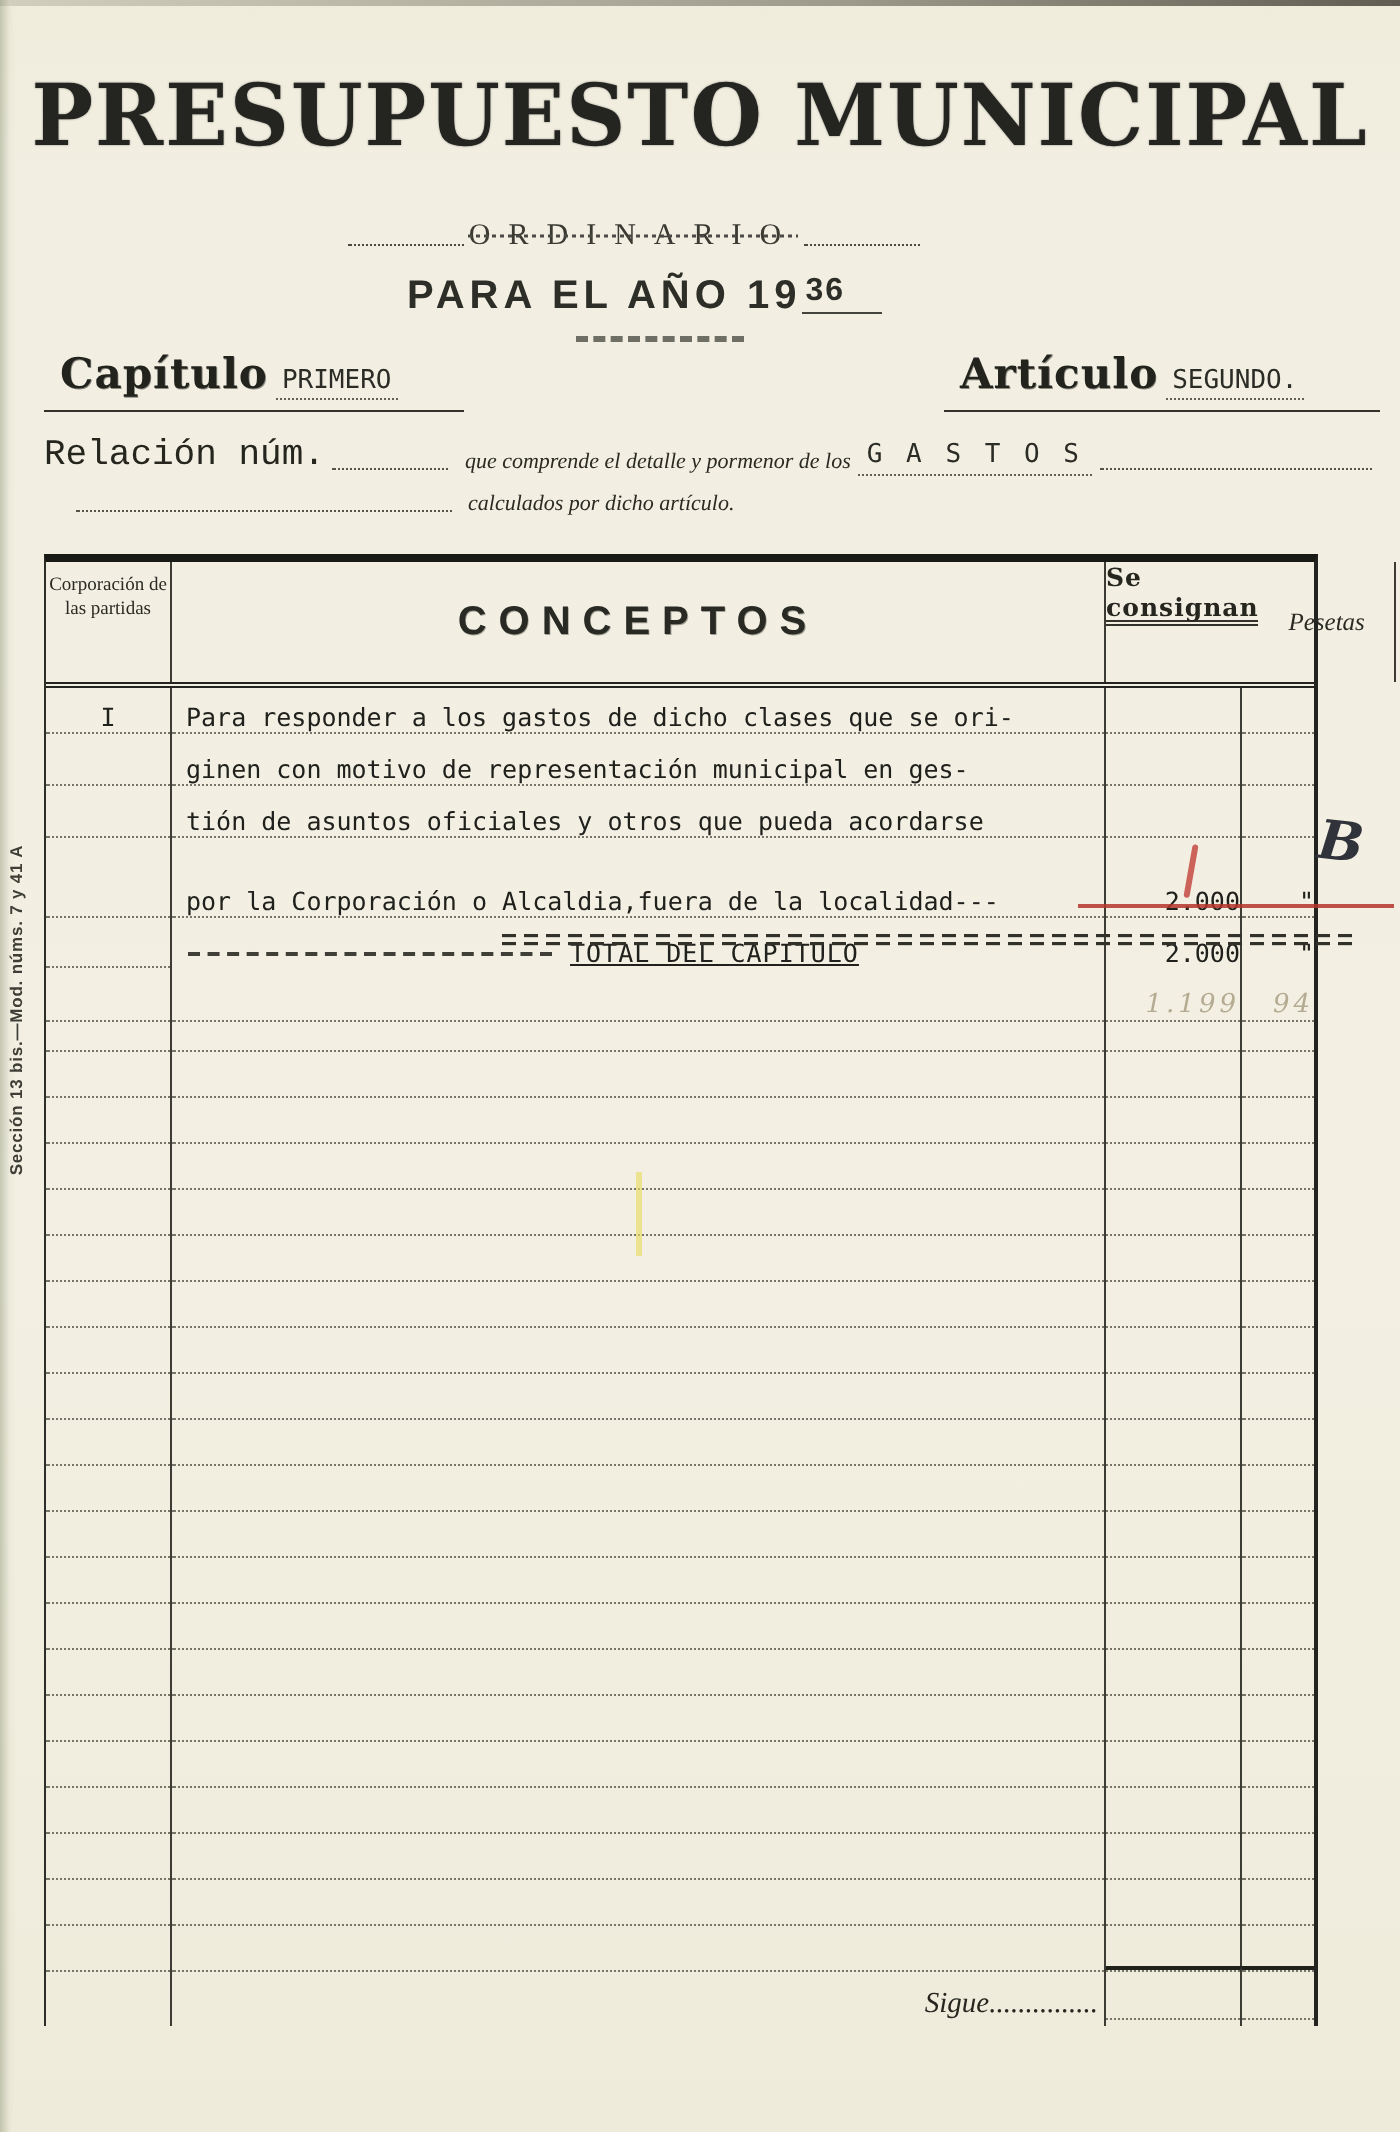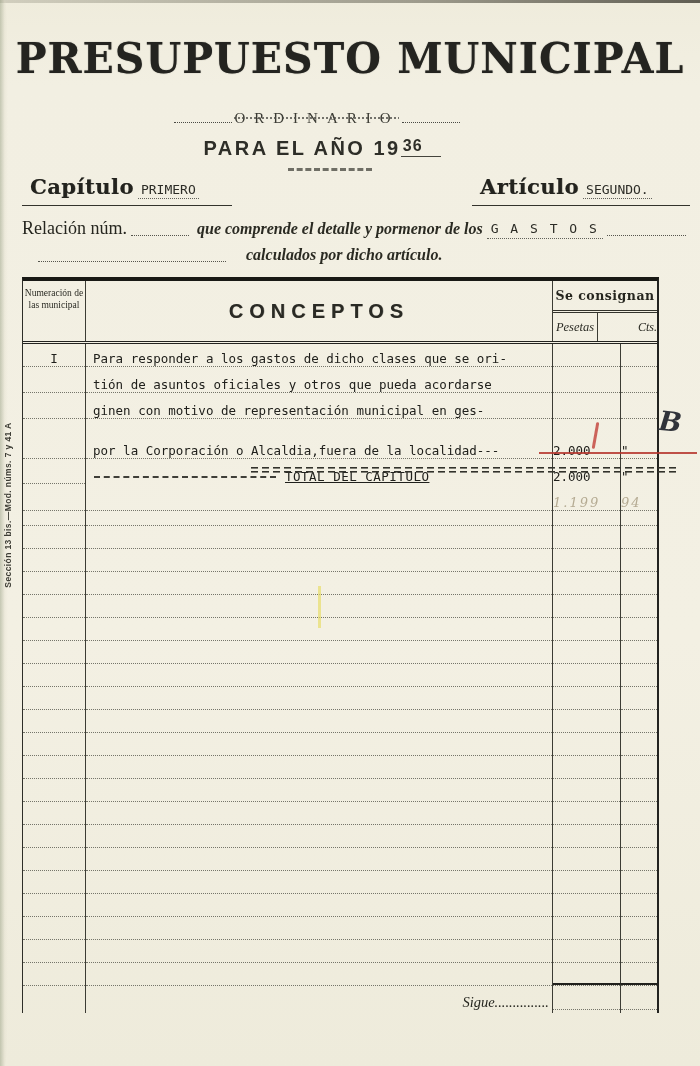--- a/index.html
+++ b/index.html
@@ -30,64 +30,64 @@
   .chap-row{position:absolute;top:174px;left:22px;width:668px;display:flex;justify-content:space-between;}
   .chap-block{border-bottom:1.6px solid #33332c;padding:0 6px 6px 8px;min-width:196px;}
   .chap-block.right{min-width:204px;}
   .blackletter{font-family:"DejaVu Serif",serif;font-weight:bold;font-size:21px;color:#23231e;
         letter-spacing:.5px;text-shadow:.4px .4px 0 rgba(35,35,30,.5);}
   .typed{font-family:"DejaVu Sans Mono",monospace;font-size:13px;color:#2c2c26;border-bottom:1.4px dotted #61615a;padding:0 3px 1px;}
 
   
   .relacion{position:absolute;top:218px;left:22px;width:668px;}
   .rel-line{display:flex;align-items:flex-end;}
-  .rel-prefix{font-family:Liberation Serif, serif;font-size:18px;color:#26261f;white-space:nowrap;}
+  .rel-prefix{font-family:Liberation Mono, monospace;font-size:18px;color:#26261f;white-space:nowrap;}
   .lead{border-bottom:1.6px dotted #55554d;height:10px;margin:0 4px 3px;}
   .lead.l1{width:58px;}
   .lead.grow{flex:1;}
   .lead.l2{width:188px;margin-left:16px;}
-  .rel-italic{font-family:"Liberation Serif",serif;font-style:italic;font-size:16px;color:#2a2a22;white-space:nowrap;padding:0 4px 1px;font-weight:bold;}
+  .rel-italic{font-family:"Liberation Serif",serif;font-style:italic;font-size:11px;color:#2a2a22;white-space:nowrap;padding:0 4px 1px;}
   .rel-gastos{font-family:"DejaVu Sans Mono",monospace;font-size:13px;letter-spacing:2px;color:#2c2c26;
         border-bottom:1.4px dotted #61615a;padding:0 4px 2px;white-space:nowrap;}
-  .rel-line+.rel-line{margin-top:7px;gap:12px;}
+  .rel-line+.rel-line{margin-top:7px;}
 
   
   .margin-note{position:absolute;top:497px;left:-104px;width:230px;height:16px;text-align:center;
         transform:rotate(-90deg);font-family:"Liberation Sans",sans-serif;font-size:8.5px;font-weight:bold;
         letter-spacing:.4px;color:#3e3e36;white-space:nowrap;}
 
   
   .btable{position:absolute;top:277px;left:22px;width:634px;
         border-top:4.5px solid #191915;border-left:1.8px solid #2e2e28;border-right:2.4px solid #232320;}
   .thead{display:grid;grid-template-columns:63px 467px 104px;height:60px;border-bottom:3.5px double #232320;}
   .h-num{font-family:"Liberation Serif",serif;font-size:9.5px;line-height:1.3;text-align:center;color:#2b2b24;
         padding-top:6px;border-right:1.2px solid #3c3c34;}
   .h-con{display:flex;align-items:center;justify-content:center;border-right:1.2px solid #3c3c34;
         font-family:"Liberation Sans",sans-serif;font-weight:bold;font-size:20px;letter-spacing:6px;color:#2a2a24;
         text-shadow:.4px .4px 0 rgba(40,40,34,.4);}
-  .h-amt{display:flex;flex-direction:column;}
+  .h-amt{display:flex;flex-direction:row;}
   .h-se{height:29px;display:flex;align-items:center;justify-content:center;border-bottom:3px double #33332c;
         font-family:"DejaVu Serif",serif;font-weight:bold;font-size:12.5px;letter-spacing:.5px;color:#26261f;}
   .h-sub{flex:1;display:flex;gap:40px;}
   .h-pes{width:68px;border-right:1.2px solid #3c3c34;display:flex;align-items:center;justify-content:center;
         font-family:"Liberation Serif",serif;font-style:italic;font-size:12.5px;color:#2b2b24;}
   .h-cts{flex:1;display:flex;align-items:center;justify-content:center;
         font-family:"Liberation Serif",serif;font-style:italic;font-size:12px;color:#2b2b24;}
 
   .trow{display:grid;grid-template-columns:63px 467px 68px 36px;position:relative;}
   .trow.item,.trow.total,.trow.pencil{height:26px;}
   .trow.blank{height:23px;}
   .trow.sigue{height:30px;}
   .cell{display:flex;align-items:flex-end;padding-bottom:3px;overflow:visible;}
   .c-num,.c-con,.c-pes{border-right:1.2px solid #3c3c34;}
   .u{display:block;width:100%;border-bottom:1.3px dotted #75756a;min-height:0;
         font-family:"DejaVu Sans Mono",monospace;font-size:12.5px;line-height:15px;color:#20201c;white-space:nowrap;}
   .c-num .u{text-align:center;}
   .c-con .u{padding-left:7px;}
-  .c-pes .u,.c-cts .u{text-align:left;margin-top:21px;}
+  .c-pes .u,.c-cts .u{text-align:right;margin-top:21px;}
   .trow.blank .u{height:4px;}
   
   .trow.total .c-con{padding-left:0;}
   .trow.total .dash-leader{display:block;width:182px;border-bottom:2px dashed #3f3f38;margin:0 2px 6px 8px;flex:0 0 auto;}
   .trow.total .c-con .u{border-bottom:none;width:auto;flex:0 0 auto;letter-spacing:.5px;text-decoration:underline;}
   .trow.total .c-pes .u,.trow.total .c-cts .u{border-bottom:none;}
   
   .trow.pencil .c-pes .u,.trow.pencil .c-cts .u{font-family:"DejaVu Serif",serif;font-style:italic;
         color:#b5ab93;font-size:13px;letter-spacing:2px;}
   
@@ -152,21 +152,21 @@
     <div class="rel-line">
       <span class="lead l2"></span>
       <span class="rel-italic">calculados por dicho artículo.</span>
     </div>
   </div>
 
   <div class="margin-note">Sección 13 bis.—Mod. núms. 7 y 41 A</div>
 
   <div class="btable">
     <div class="thead">
-      <div class="h-num">Numeración de las municipal</div>
+      <div class="h-num">Corporación de las partidas</div>
       <div class="h-con">CONCEPTOS</div>
       <div class="h-amt">
         <div class="h-se">Se consignan</div>
         <div class="h-sub">
           <div class="h-pes">Pesetas</div>
           <div class="h-cts">Cts.</div>
         </div>
       </div>
     </div>
     <div>
@@ -182,35 +182,35 @@
           </div>
           <div class="cell c-cts">
             <span class="u"></span>
           </div>
         </div>
         <div class="trow item">
           <div class="cell c-num">
             <span class="u"></span>
           </div>
           <div class="cell c-con">
+            <span class="u">ginen con motivo de representación municipal en ges-</span>
+          </div>
+          <div class="cell c-pes">
+            <span class="u"></span>
+          </div>
+          <div class="cell c-cts">
+            <span class="u"></span>
+          </div>
+        </div>
+        <div class="trow item">
+          <div class="cell c-num">
+            <span class="u"></span>
+          </div>
+          <div class="cell c-con">
             <span class="u">tión de asuntos oficiales y otros que pueda acordarse</span>
-          </div>
-          <div class="cell c-pes">
-            <span class="u"></span>
-          </div>
-          <div class="cell c-cts">
-            <span class="u"></span>
-          </div>
-        </div>
-        <div class="trow item">
-          <div class="cell c-num">
-            <span class="u"></span>
-          </div>
-          <div class="cell c-con">
-            <span class="u">ginen con motivo de representación municipal en ges-</span>
           </div>
           <div class="cell c-pes">
             <span class="u"></span>
           </div>
           <div class="cell c-cts">
             <span class="u"></span>
           </div>
         </div>
         <div class="trow item">
           <div class="cell c-num">

